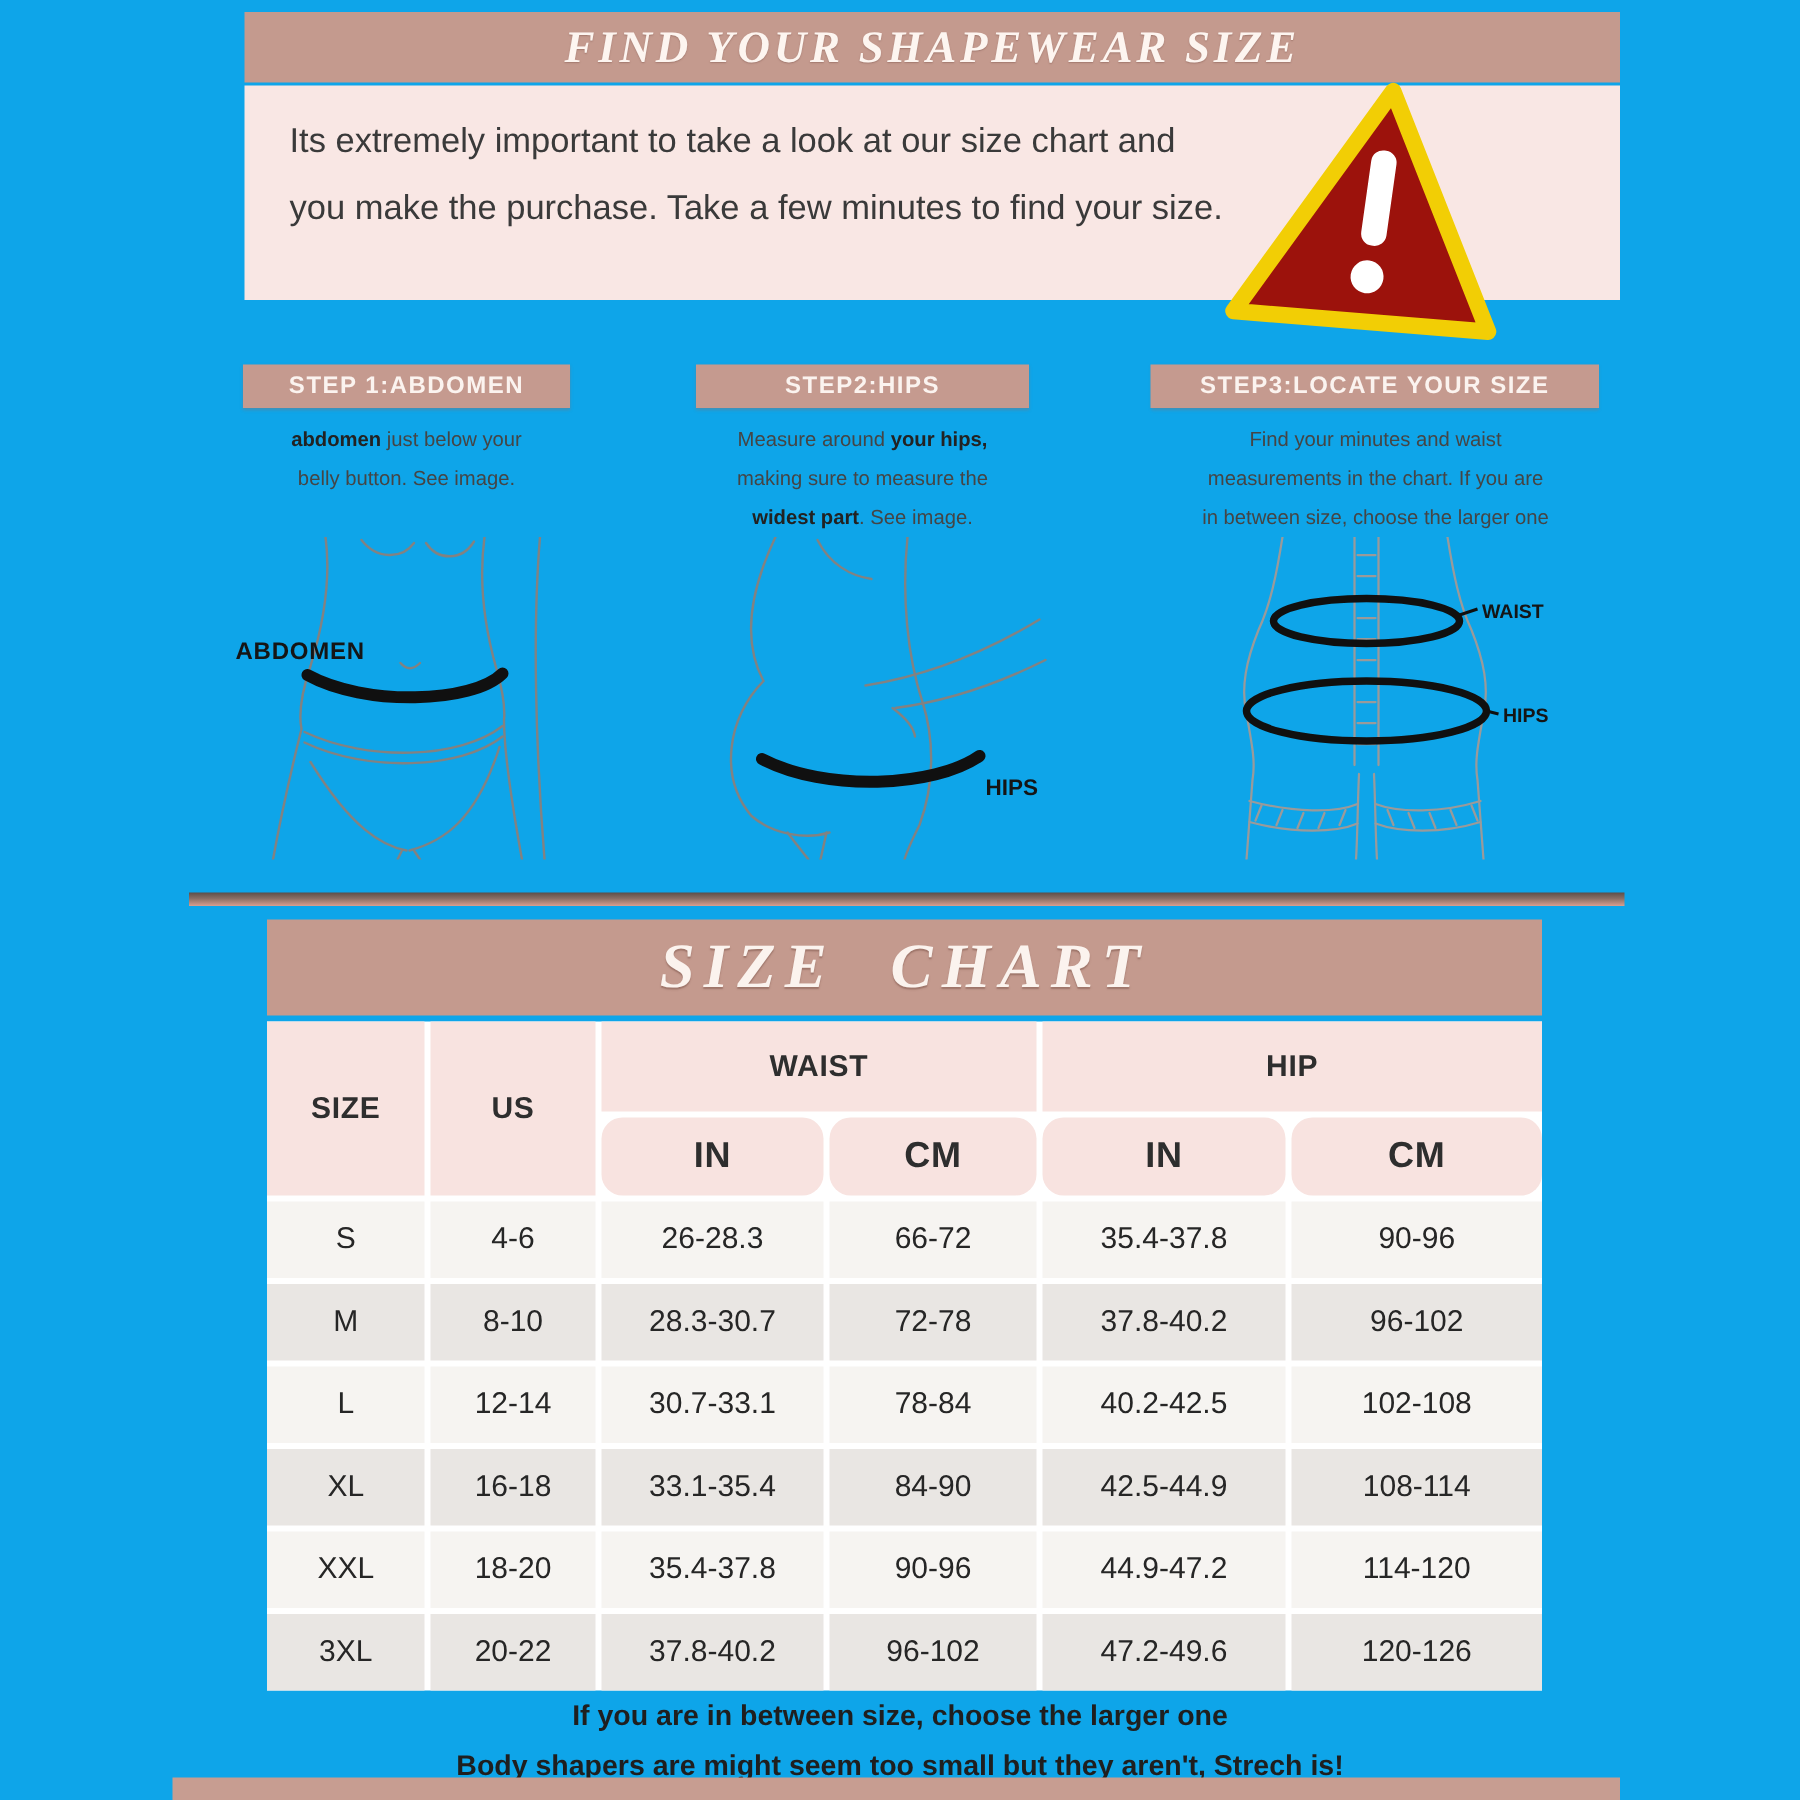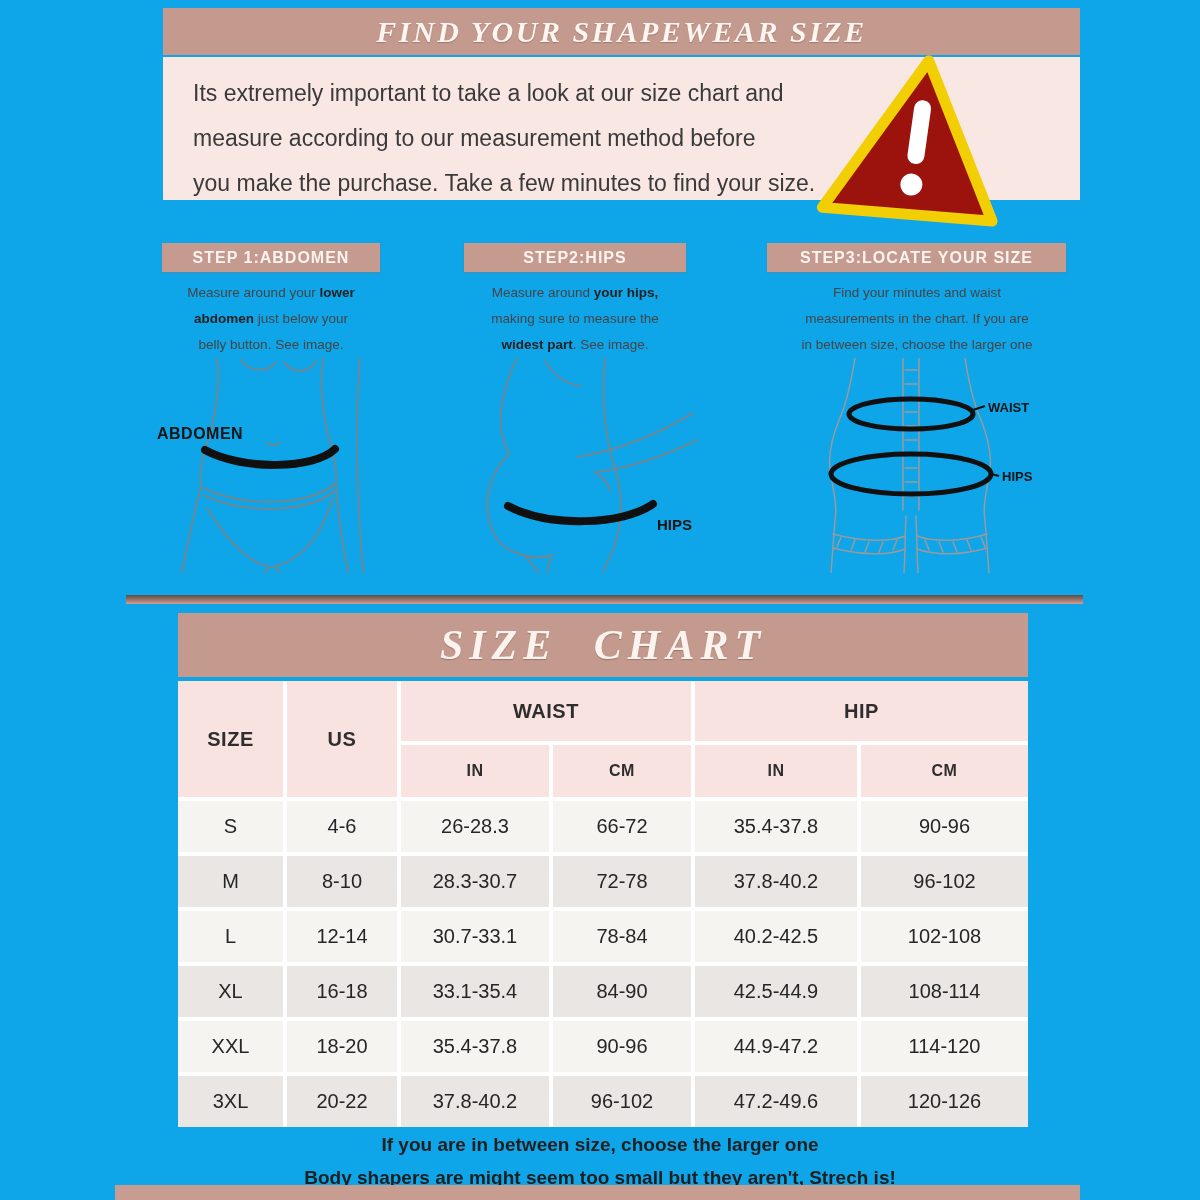--- a/index.html
+++ b/index.html
@@ -69,21 +69,21 @@
     grid-template-rows:60px 52px;
     grid-auto-rows:51px;
     gap:4px;background:#ffffff;
   }
   .hc{background:#f8e3e0;display:flex;align-items:center;justify-content:center;
       font-weight:bold;font-size:20px;color:#2e2e2e;letter-spacing:.5px;}
   .c-size{grid-column:1;grid-row:1/3;}
   .c-us{grid-column:2;grid-row:1/3;}
   .c-waist{grid-column:3/5;grid-row:1;}
   .c-hip{grid-column:5/7;grid-row:1;}
-  .sub{grid-row:2;font-size:16px;}
+  .sub{grid-row:2;font-size:24px;border-radius:14px;}
   .s1{grid-column:3;} .s2{grid-column:4;} .s3{grid-column:5;} .s4{grid-column:6;}
   .trow{display:contents;}
   .dc{display:flex;align-items:center;justify-content:center;font-size:20px;color:#262626;}
   .row-a > .dc{background:#f6f4f1;}
   .row-b > .dc{background:#e9e6e3;}
   
   .notes{position:absolute;left:105px;top:1128px;width:990px;text-align:center;}
   .notes .note{font-weight:bold;font-size:19px;color:#1f1f1f;line-height:33px;}
   .bottom-bar{position:absolute;left:115px;top:1185px;width:965px;height:15px;background:#c79d91;}
 </style>
@@ -91,21 +91,20 @@
 <body>
 
 <div class="page">
 
   <div class="top-banner">
     <span>FIND YOUR SHAPEWEAR SIZE</span>
   </div>
 
   <div class="notice">
     <div class="nline">Its extremely important to take a look at our size chart and</div>
-    <div class="nline">measure according to our measurement method before</div>
     <div class="nline">you make the purchase. Take a few minutes to find your size.</div>
   </div>
 
   <div class="warn">
     <svg width="195" height="185" viewBox="0 0 195 185">
       <polygon points="97,8 12,168 182,158" fill="#9c120c" stroke="#f2ce05" stroke-width="11" stroke-linejoin="round"></polygon>
       <rect x="89" y="48" width="17" height="64" rx="8" fill="#ffffff"></rect>
       <circle cx="97" cy="133" r="11" fill="#ffffff"></circle>
     </svg>
   </div>
@@ -114,21 +113,20 @@
     <span>STEP 1:ABDOMEN</span>
   </div>
   <div class="step-header sh2">
     <span>STEP2:HIPS</span>
   </div>
   <div class="step-header sh3">
     <span>STEP3:LOCATE YOUR SIZE</span>
   </div>
 
   <div class="step-text st1">
-    <div><span>Measure around your </span><span class="b">lower</span></div>
     <div><span class="b">abdomen</span><span> just below your</span></div>
     <div><span>belly button. See image.</span></div>
   </div>
   <div class="step-text st2">
     <div><span>Measure around </span><span class="b">your hips,</span></div>
     <div><span>making sure to measure the</span></div>
     <div><span class="b">widest part</span><span>. See image.</span></div>
   </div>
   <div class="step-text st3">
     <div><span>Find your minutes and waist</span></div>

